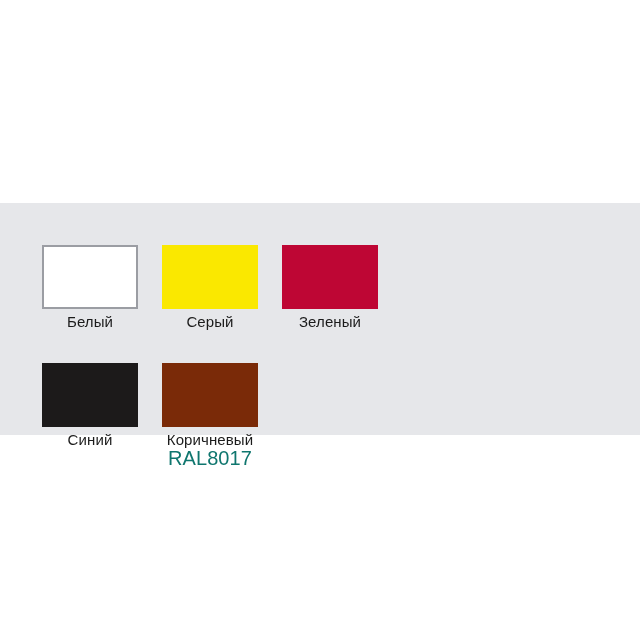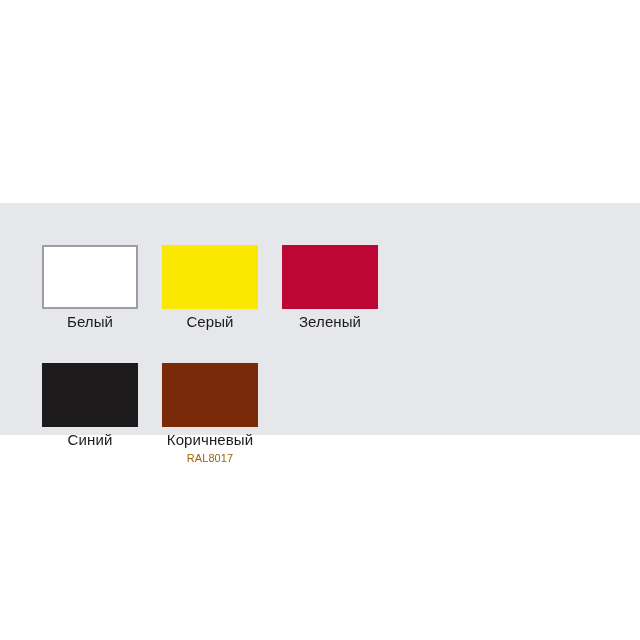--- a/index.html
+++ b/index.html
@@ -78,23 +78,23 @@
     font-size: 15px;
     line-height: 18px;
     color: #1b1b1b;
     text-align: center;
     letter-spacing: 0.1px;
     white-space: pre-line;
     font-family: "Liberation Sans", sans-serif;
   }
 
   .swatch-sublabel {
-    font-size: 11px;
+    font-size: 20px;
     line-height: 18px;
-    color: #a16207;
+    color: #0f766e;
     text-align: center;
     letter-spacing: 0.1px;
     font-family: "Liberation Sans", sans-serif;
   }
 
   .swatch-sublabel:empty {
     display: none;
   }
 </style>
 </head>

